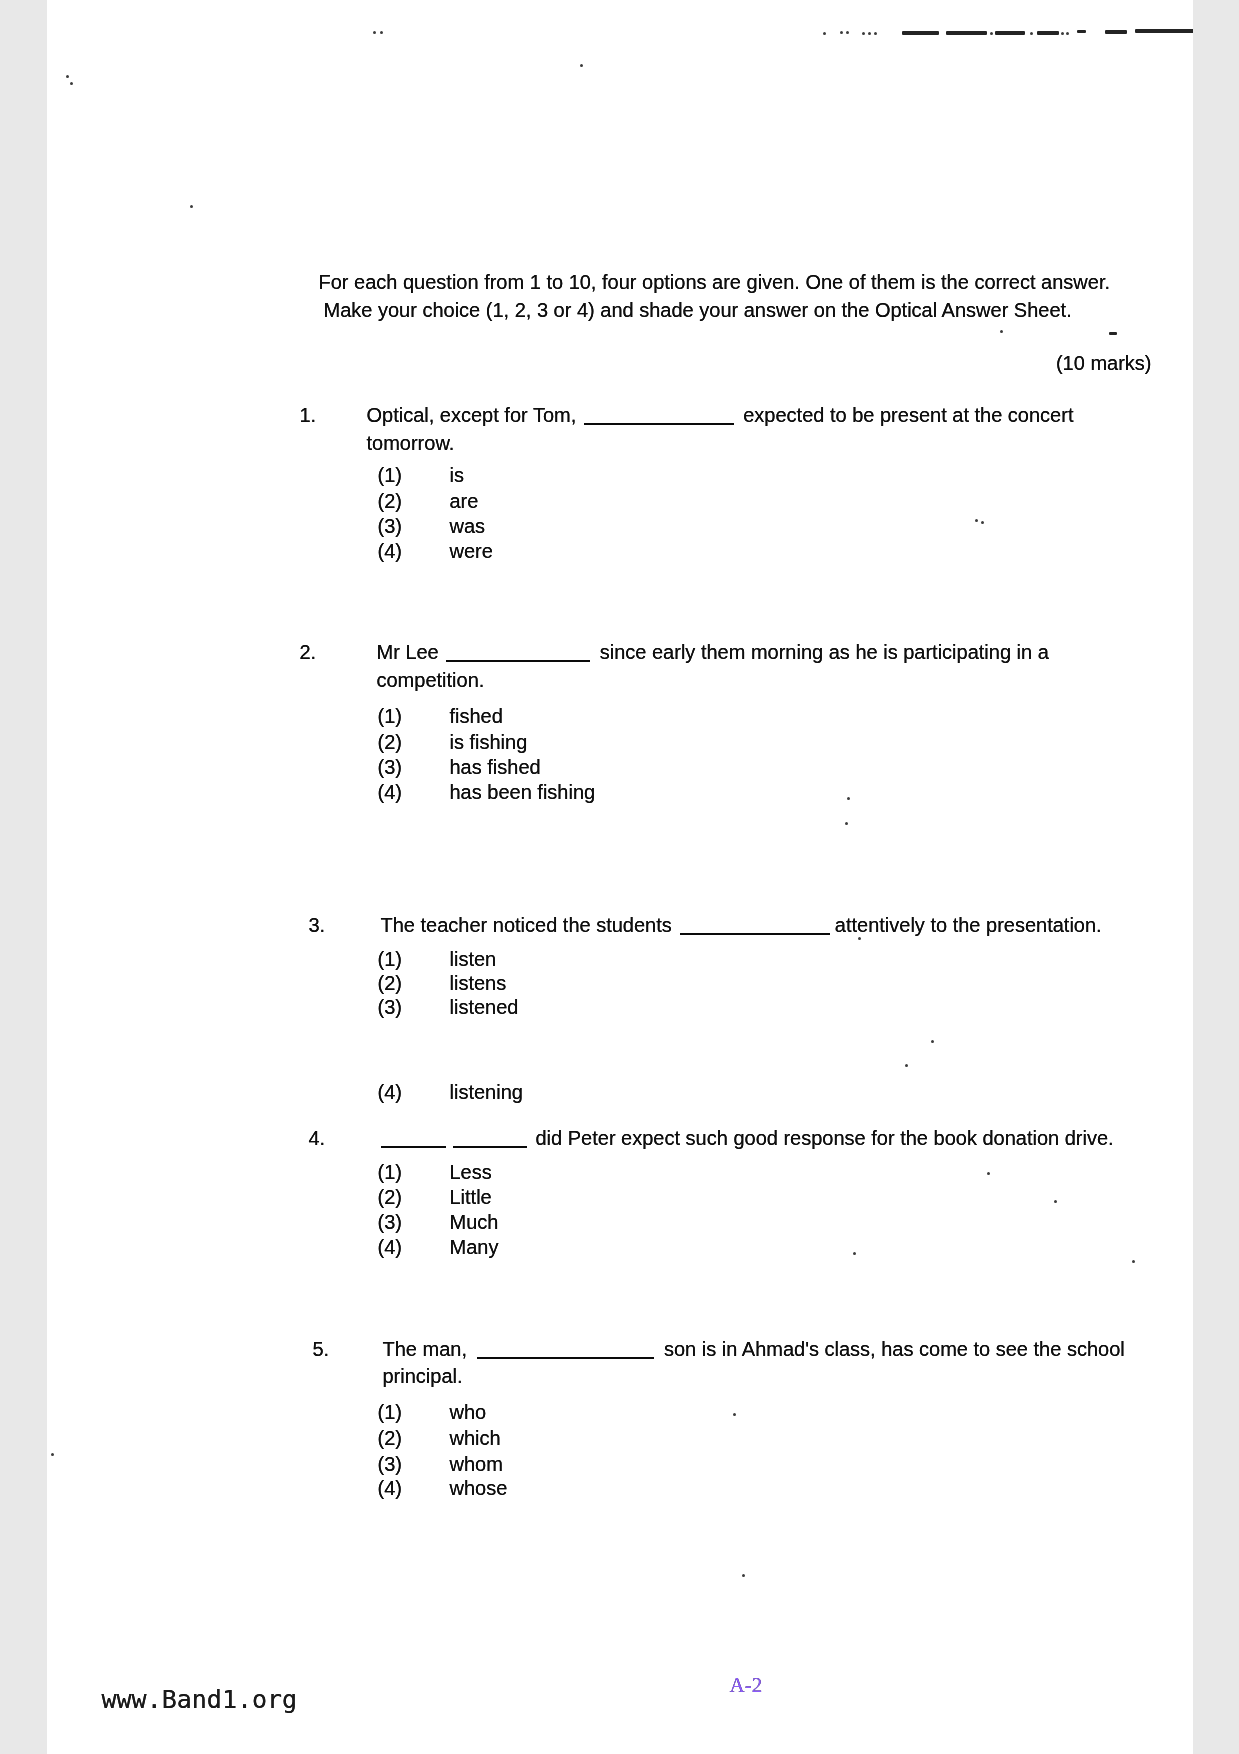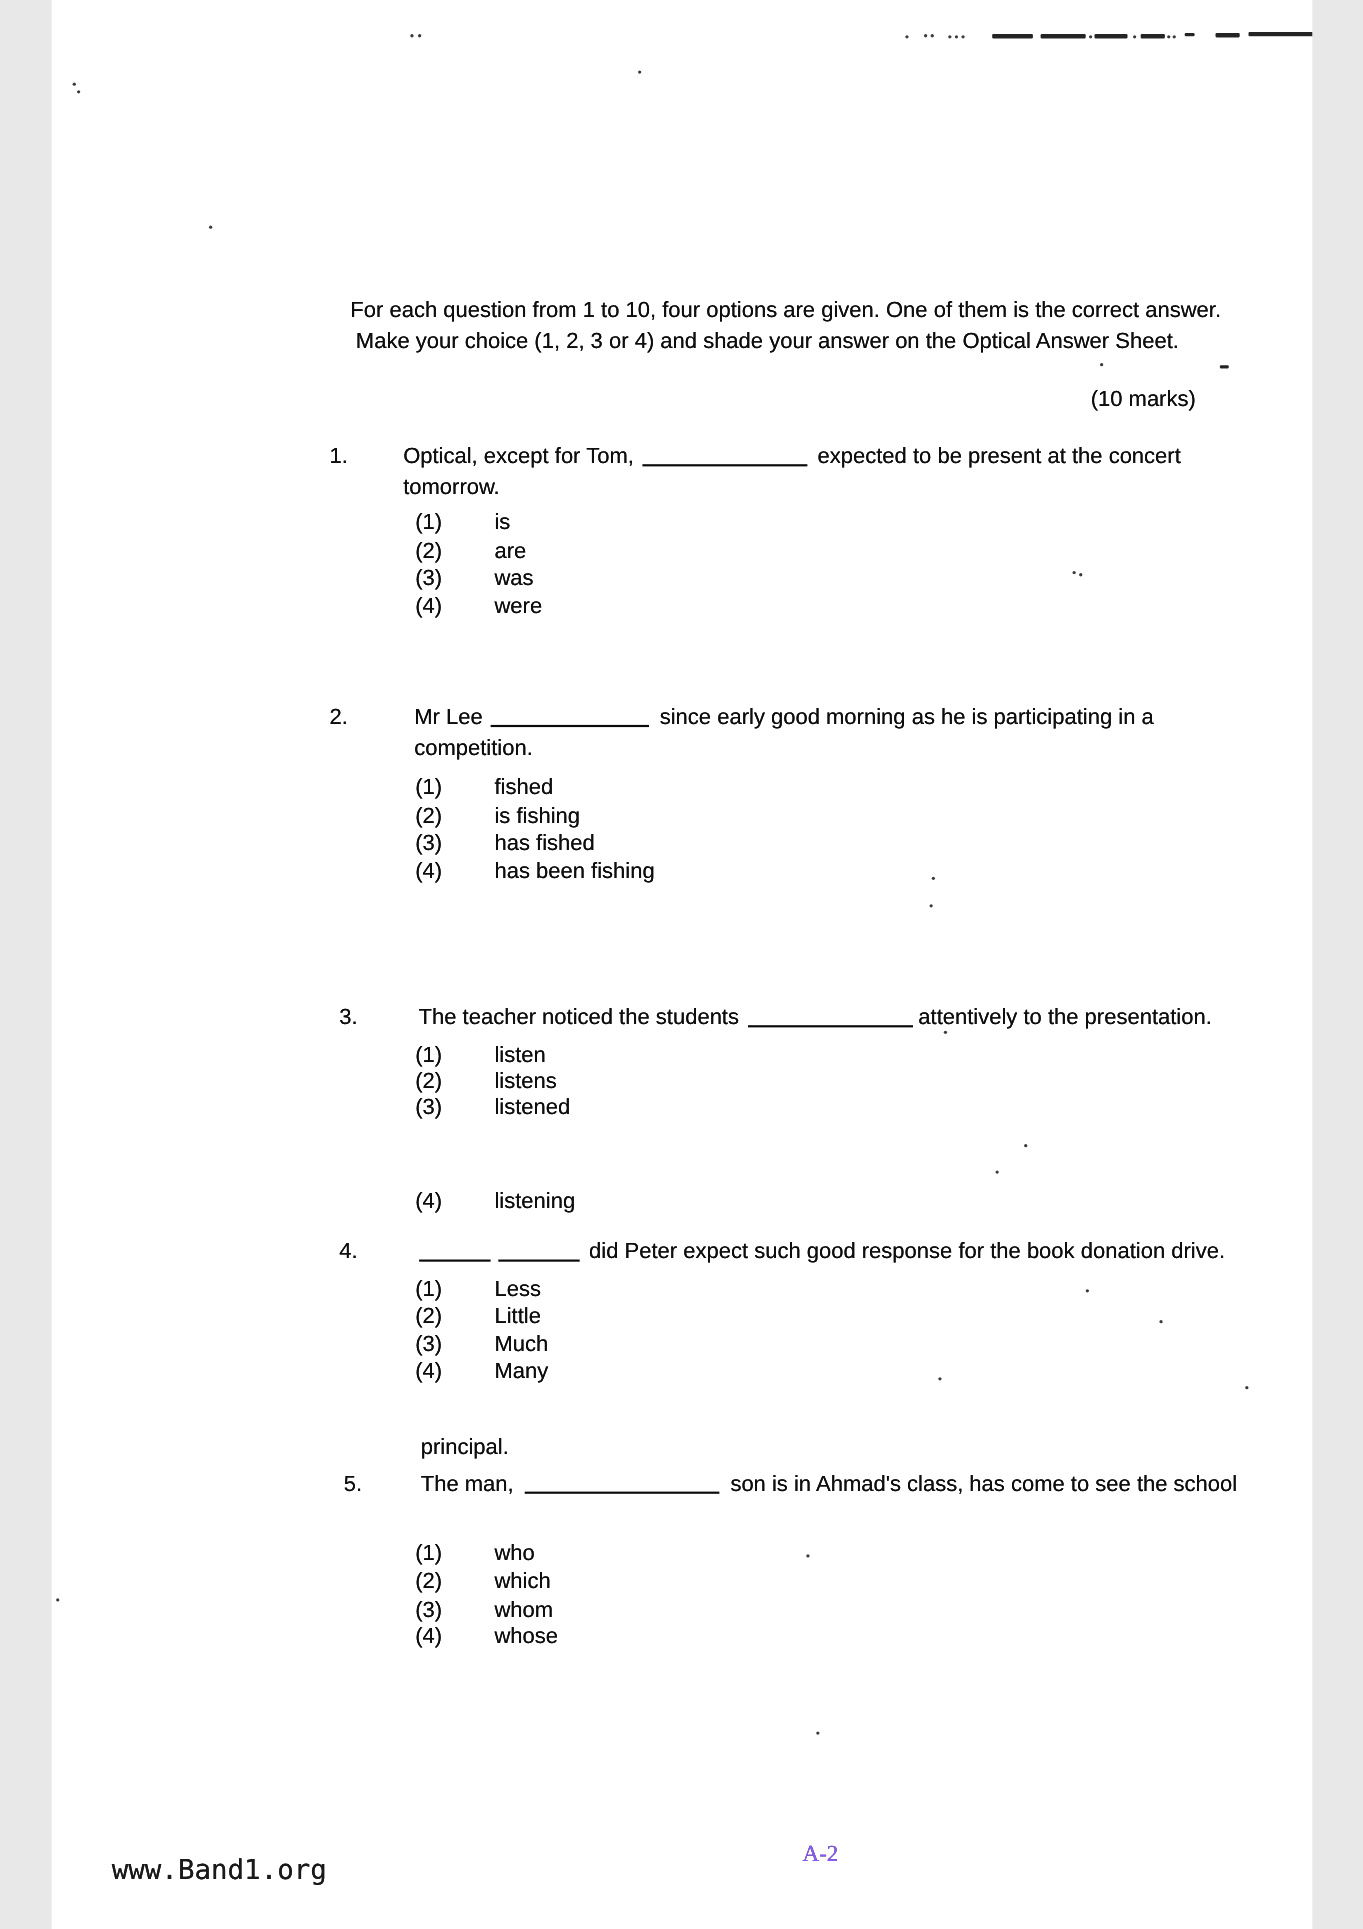--- a/index.html
+++ b/index.html
@@ -27,21 +27,21 @@
     vertical-align:-3px;
     margin:0 8px;
   }
   .b1{width:150px;margin-left:8px;margin-right:9px;}
   .b2{width:144px;margin-left:7px;margin-right:10px;}
   .b3{width:150px;margin-left:8px;margin-right:5px;}
   .b4a{width:65px;margin-left:0;margin-right:0;}
   .b4b{width:74px;margin-left:7px;margin-right:9px;}
   .b5{width:177px;margin-left:10px;margin-right:10px;}
   .opt .onum{display:inline-block;width:72px;}
-  .marks{width:160px;}
+  .marks{width:160px;text-align:right;}
   .footer-site{
     position:absolute;left:55px;top:1686px;
     font-family:"DejaVu Sans Mono",monospace;
     font-size:25px;line-height:28px;color:#1f1f1f;
     text-shadow:0 0 0.4px #222;
   }
   .footer-page{
     position:absolute;left:683px;top:1673px;
     font-family:"Liberation Serif",serif;
     font-size:21px;line-height:24px;color:#8b5cf6;
@@ -114,21 +114,21 @@
     <span>Optical, except for Tom,</span><span class="blank b1"></span><span>expected to be present at the concert</span>
   </div>
   <div class="txt" style="left:320px;top:431px">tomorrow.</div>
   <div class="txt opt" style="left:331px;top:463px"><span class="onum">(1)</span><span class="otxt">is</span></div>
   <div class="txt opt" style="left:331px;top:489px"><span class="onum">(2)</span><span class="otxt">are</span></div>
   <div class="txt opt" style="left:331px;top:514px"><span class="onum">(3)</span><span class="otxt">was</span></div>
   <div class="txt opt" style="left:331px;top:539px"><span class="onum">(4)</span><span class="otxt">were</span></div>
 
   <div class="txt" style="left:253px;top:640px">2.</div>
   <div class="txt" style="left:330px;top:640px">
-    <span>Mr Lee</span><span class="blank b2"></span><span>since early good morning as he is participating in a</span>
+    <span>Mr Lee</span><span class="blank b2"></span><span>since early them morning as he is participating in a</span>
   </div>
   <div class="txt" style="left:330px;top:668px">competition.</div>
   <div class="txt opt" style="left:331px;top:704px"><span class="onum">(1)</span><span class="otxt">fished</span></div>
   <div class="txt opt" style="left:331px;top:730px"><span class="onum">(2)</span><span class="otxt">is fishing</span></div>
   <div class="txt opt" style="left:331px;top:755px"><span class="onum">(3)</span><span class="otxt">has fished</span></div>
   <div class="txt opt" style="left:331px;top:780px"><span class="onum">(4)</span><span class="otxt">has been fishing</span></div>
 
   <div class="txt" style="left:262px;top:913px">3.</div>
   <div class="txt" style="left:334px;top:913px">
     <span>The teacher noticed the students</span><span class="blank b3"></span><span>attentively to the presentation.</span>
@@ -144,21 +144,21 @@
   </div>
   <div class="txt opt" style="left:331px;top:1160px"><span class="onum">(1)</span><span class="otxt">Less</span></div>
   <div class="txt opt" style="left:331px;top:1185px"><span class="onum">(2)</span><span class="otxt">Little</span></div>
   <div class="txt opt" style="left:331px;top:1210px"><span class="onum">(3)</span><span class="otxt">Much</span></div>
   <div class="txt opt" style="left:331px;top:1235px"><span class="onum">(4)</span><span class="otxt">Many</span></div>
 
   <div class="txt" style="left:266px;top:1337px">5.</div>
   <div class="txt" style="left:336px;top:1337px">
     <span>The man,</span><span class="blank b5"></span><span>son is in Ahmad's class, has come to see the school</span>
   </div>
-  <div class="txt" style="left:336px;top:1304px">principal.</div>
+  <div class="txt" style="left:336px;top:1364px">principal.</div>
   <div class="txt opt" style="left:331px;top:1400px"><span class="onum">(1)</span><span class="otxt">who</span></div>
   <div class="txt opt" style="left:331px;top:1426px"><span class="onum">(2)</span><span class="otxt">which</span></div>
   <div class="txt opt" style="left:331px;top:1452px"><span class="onum">(3)</span><span class="otxt">whom</span></div>
   <div class="txt opt" style="left:331px;top:1476px"><span class="onum">(4)</span><span class="otxt">whose</span></div>
 
   <div class="footer-site">www.Band1.org</div>
   <div class="footer-page">A-2</div>
 
 </div>
 

